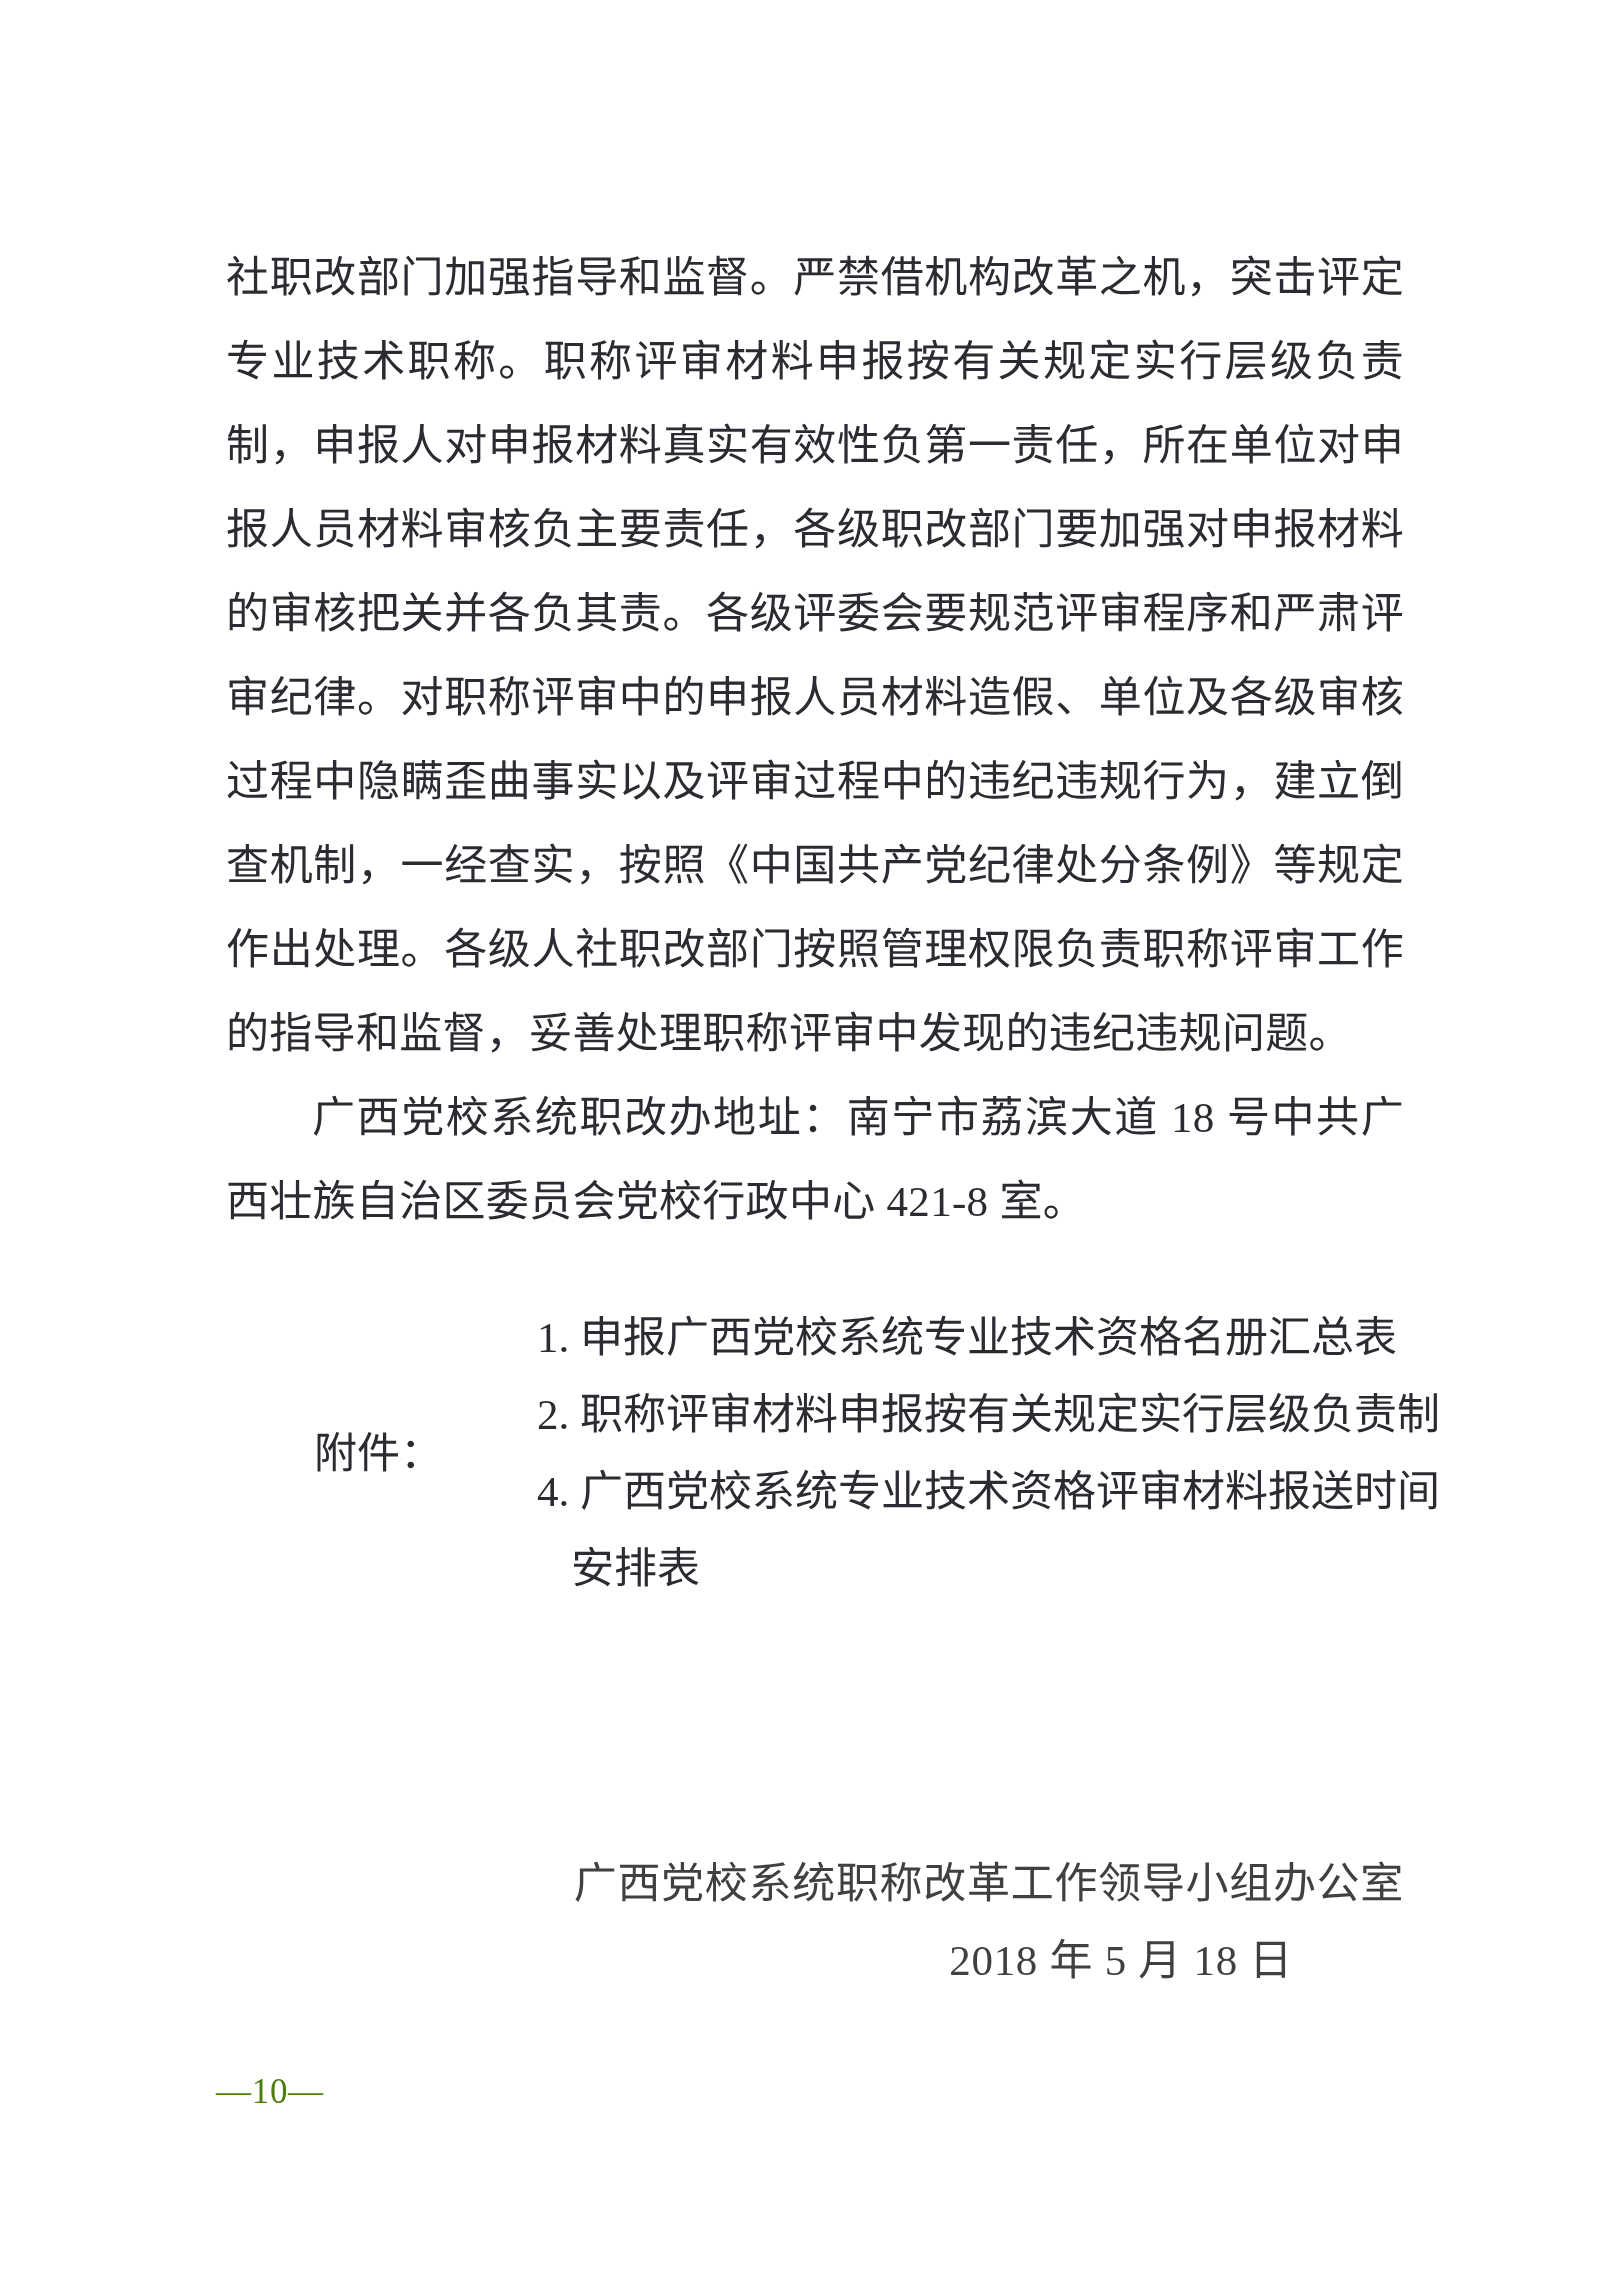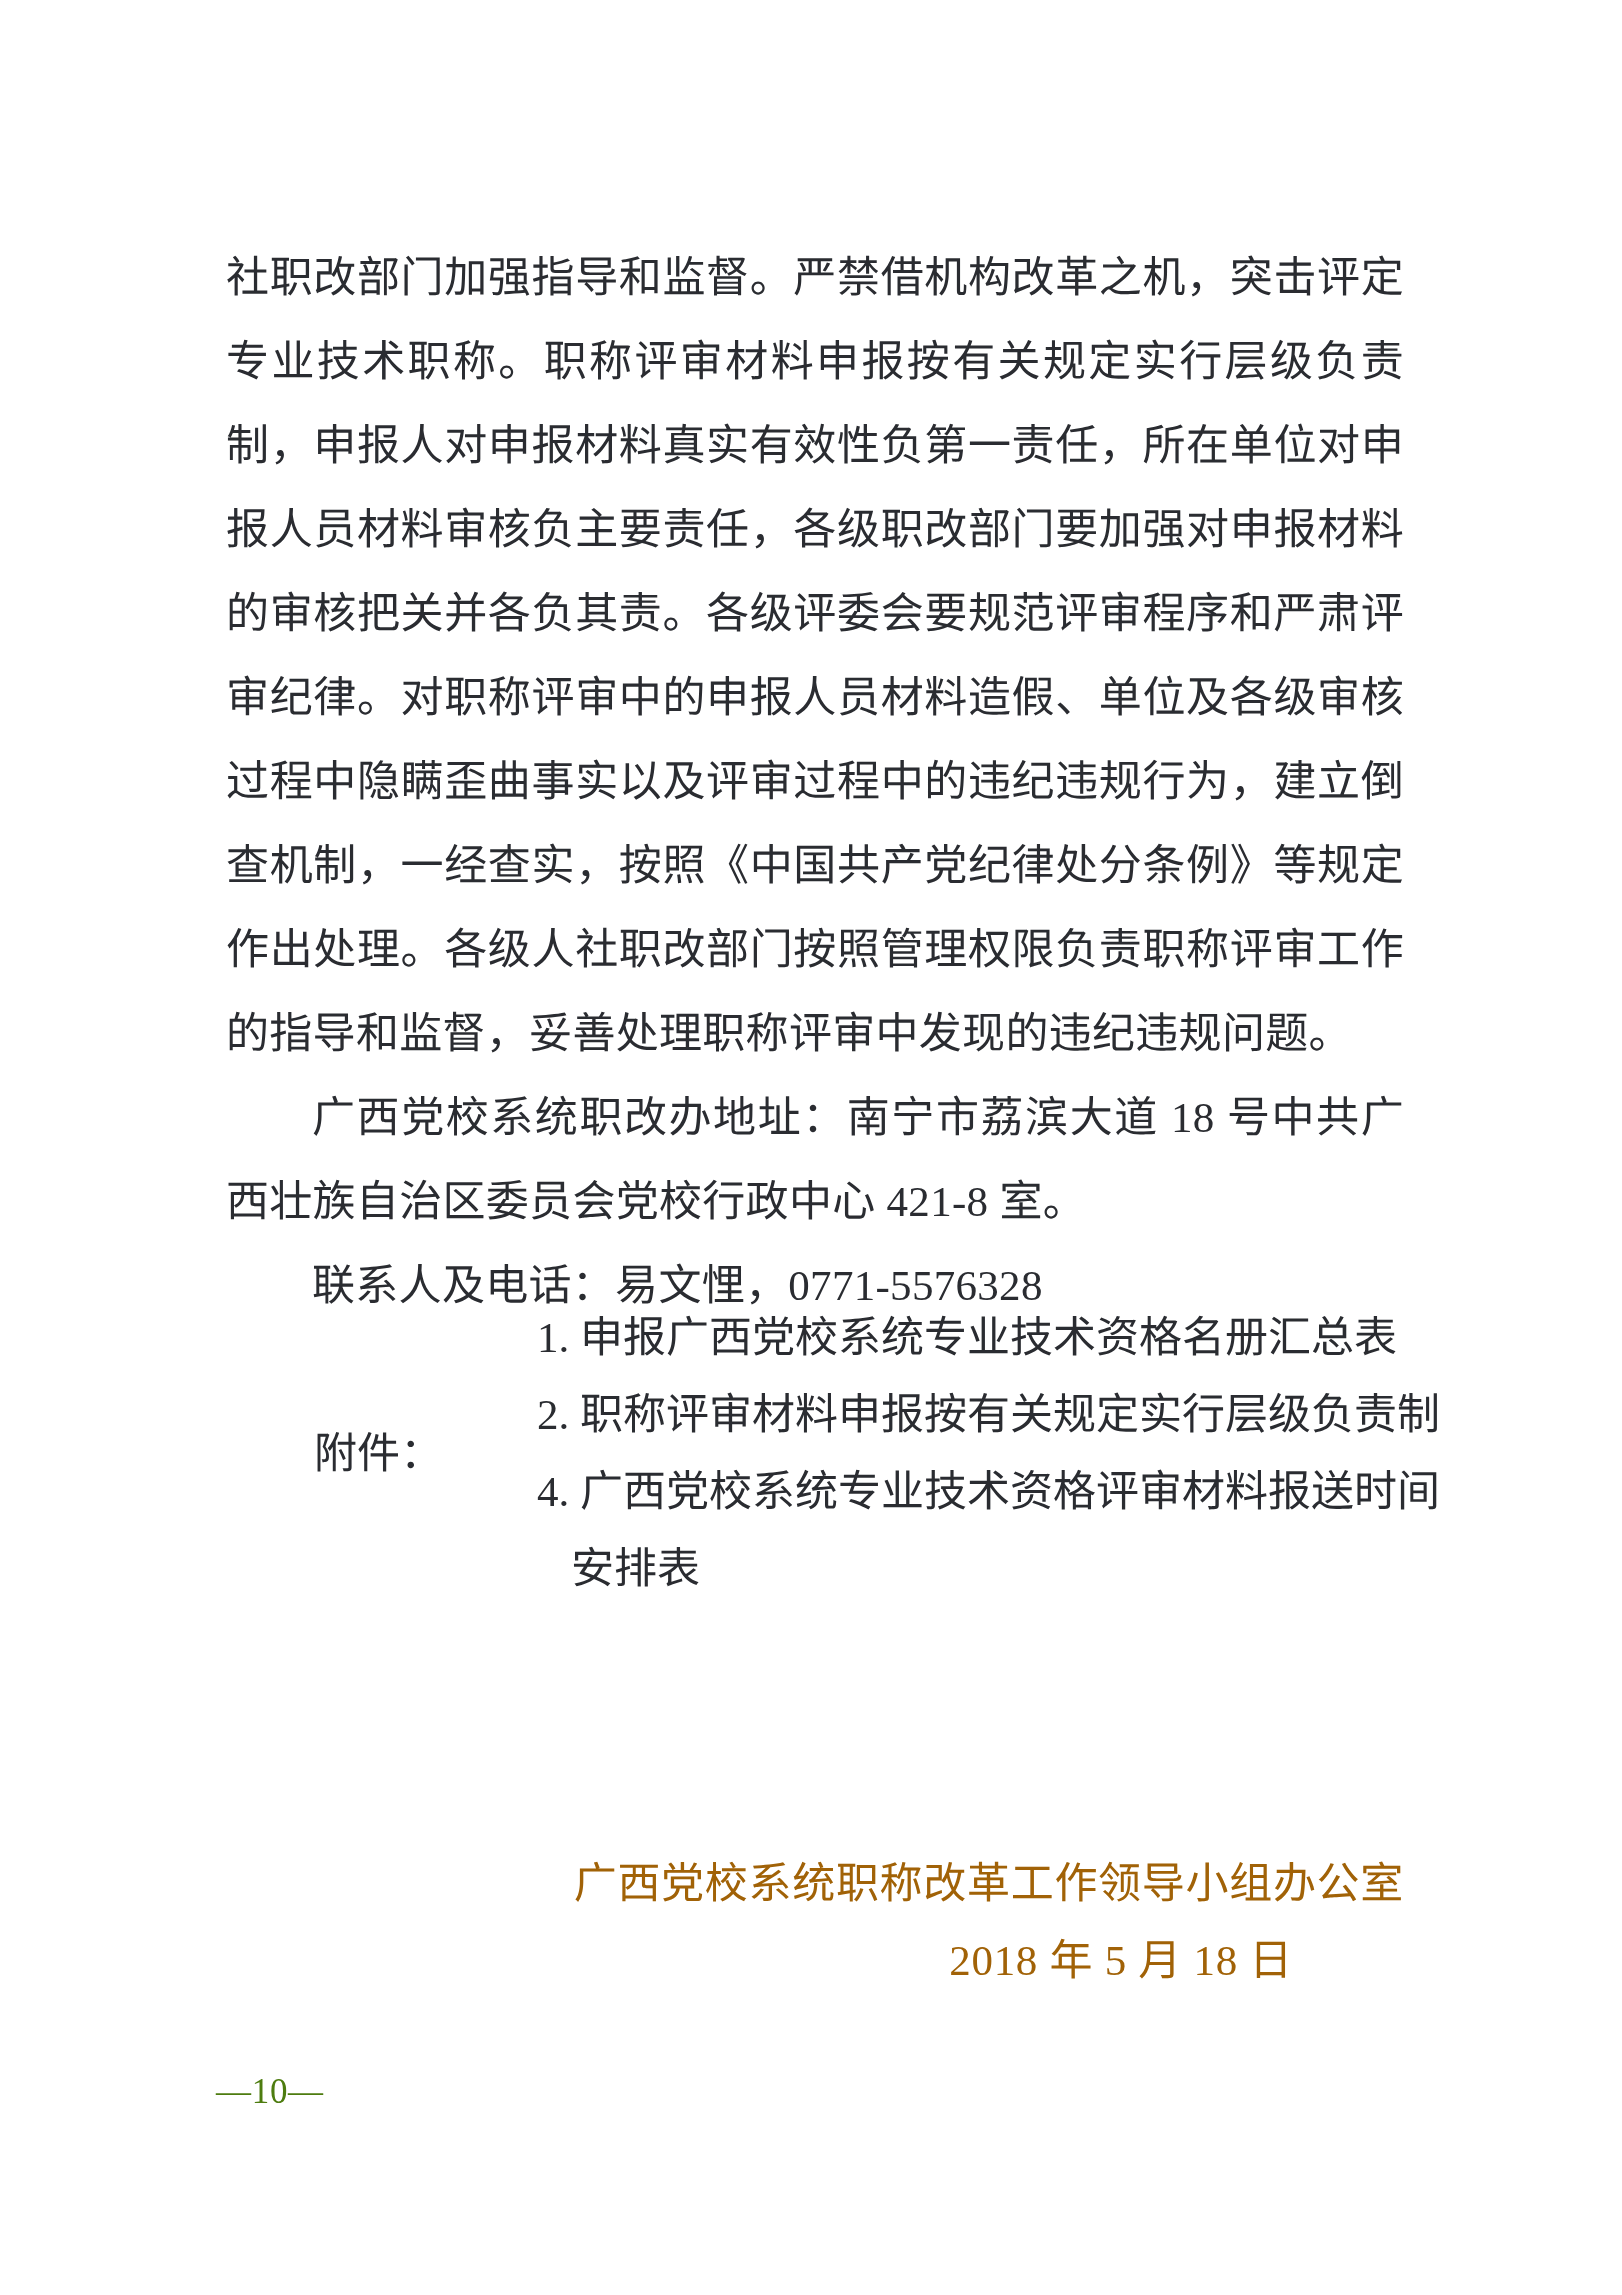--- a/index.html
+++ b/index.html
@@ -86,21 +86,21 @@
 
   
   .signature {
     position: absolute;
     left: 226px;
     top: 1845px;
     width: 1178px;
     text-align: right;
     font-size: 43px;
     line-height: 77px;
-    color: #a16207;
+    color: #404040;
   }
 
   .sig-org {
     display: block;
     letter-spacing: 0.7px;
   }
 
   .sig-date {
     display: block;
     padding-right: 111px;
@@ -119,21 +119,20 @@
   }
 </style>
 </head>
 <body>
 
 <div class="page">
 
   <div class="body-col">
     <p class="para">社职改部门加强指导和监督。严禁借机构改革之机，突击评定专业技术职称。职称评审材料申报按有关规定实行层级负责制，申报人对申报材料真实有效性负第一责任，所在单位对申报人员材料审核负主要责任，各级职改部门要加强对申报材料的审核把关并各负其责。各级评委会要规范评审程序和严肃评审纪律。对职称评审中的申报人员材料造假、单位及各级审核过程中隐瞒歪曲事实以及评审过程中的违纪违规行为，建立倒查机制，一经查实，按照《中国共产党纪律处分条例》等规定作出处理。各级人社职改部门按照管理权限负责职称评审工作的指导和监督，妥善处理职称评审中发现的违纪违规问题。</p>
     <p class="para indent">广西党校系统职改办地址：南宁市荔滨大道 18 号中共广西壮族自治区委员会党校行政中心 421-8 室。</p>
-    <p class="para indent">联系人及电话：易文悝，0771-5576328</p>
   </div>
 
   <div class="attachments">
     <div class="attach-row">
       <div class="attach-label">附件：</div>
       <div class="attach-list">
 
         <div class="attach-item">
           <span>1.</span>
           <span>申报广西党校系统专业技术资格名册汇总表</span>

